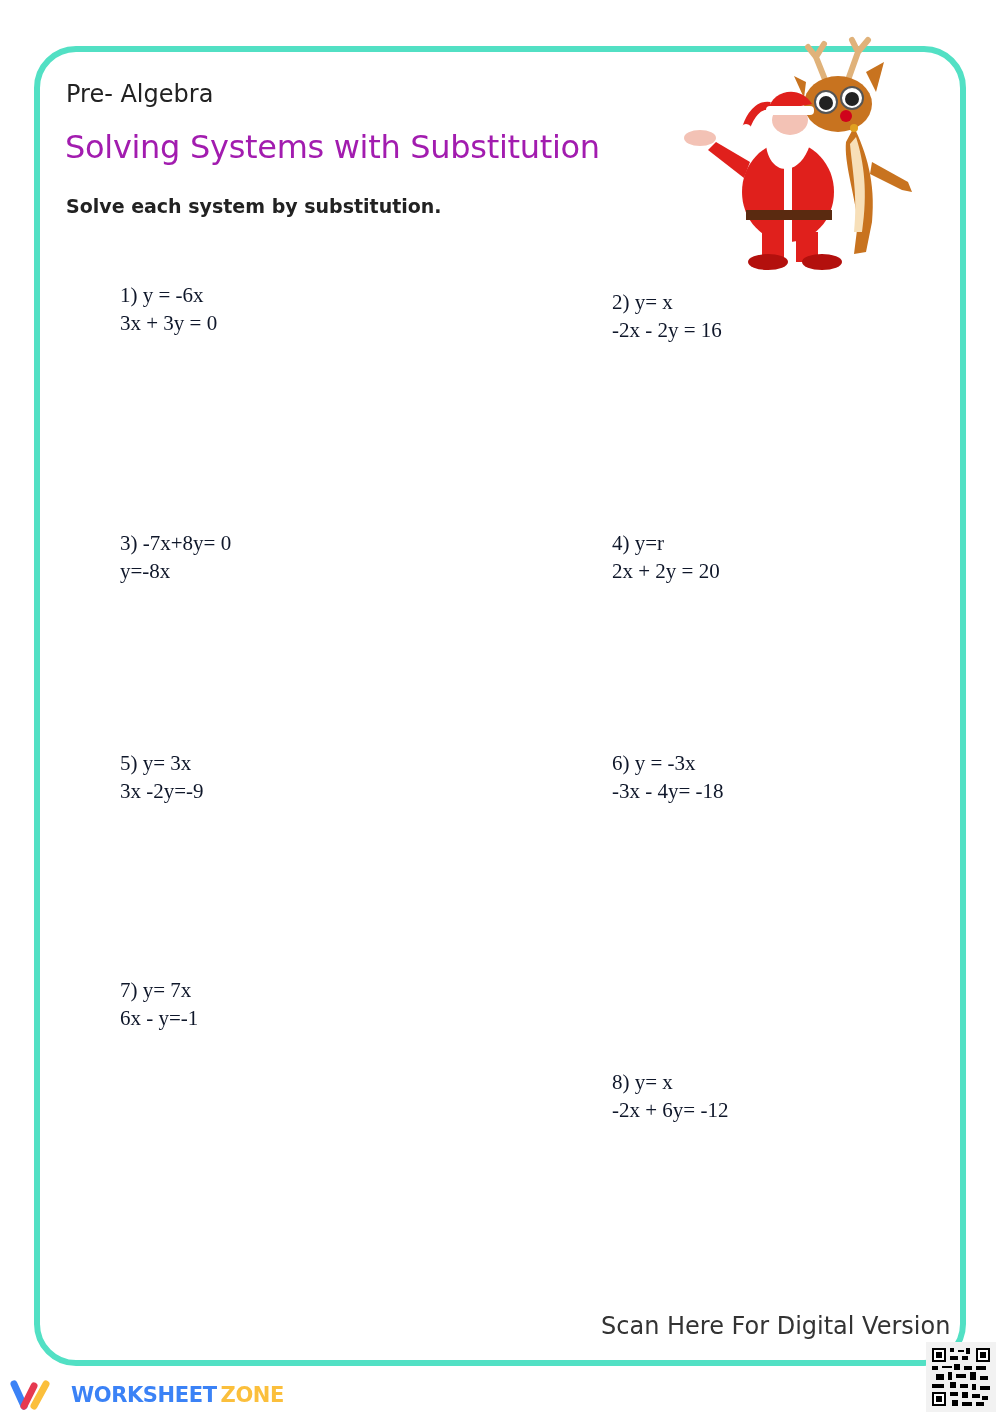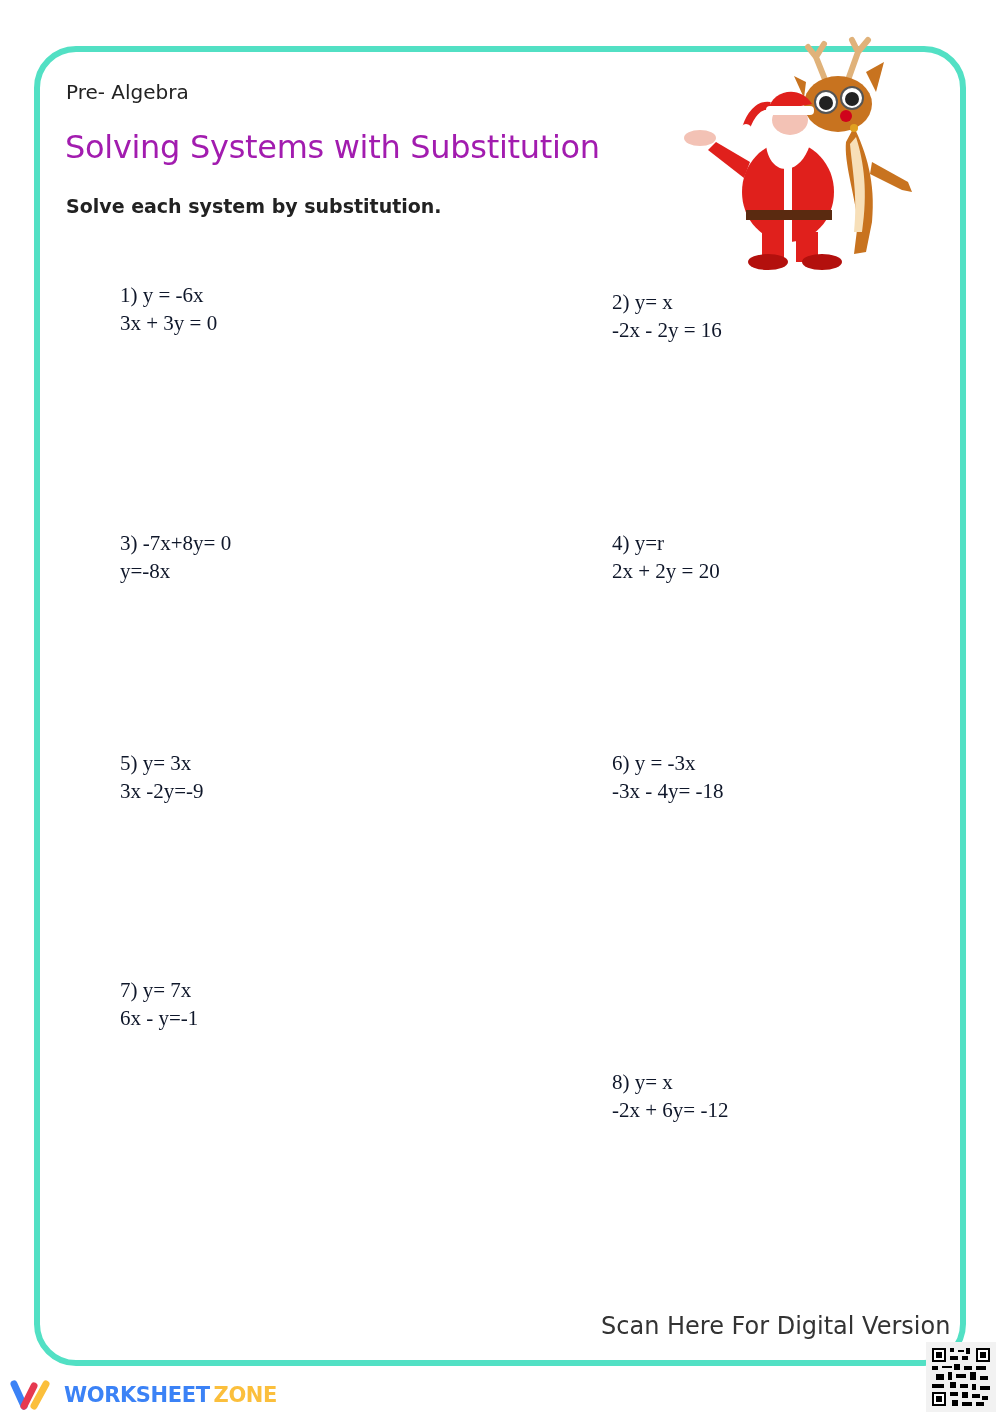--- a/index.html
+++ b/index.html
@@ -22,21 +22,21 @@
       width: 920px;
       height: 1308px;
       border: 6px solid #52e0c4;
       border-radius: 42px;
       box-sizing: content-box;
     }
     .subject {
       position: absolute;
       left: 66px;
       top: 80px;
-      font-size: 20px;
+      font-size: 24px;
       color: #222;
       font-family: "DejaVu Sans", sans-serif;
     }
     .title {
       position: absolute;
       left: 65px;
       top: 128px;
       font-size: 32px;
       color: #a21caf;
       font-family: "DejaVu Sans", sans-serif;
@@ -68,21 +68,21 @@
     .problem .line {
       display: block;
       white-space: pre;
     }
     .footer-logo {
       position: absolute;
       left: 8px;
       top: 1378px;
       display: flex;
       align-items: center;
-      gap: 12px;
+      gap: 19px;
     }
     .footer-logo .wordmark {
       font-family: "DejaVu Sans", sans-serif;
       font-weight: bold;
       font-size: 21px;
       letter-spacing: -0.4px;
     }
     .footer-logo .w1 { color: #3b82f6; }
     .footer-logo .w2 { color: #fbbf3c; margin-left: 4px; }
     .scan-text {

